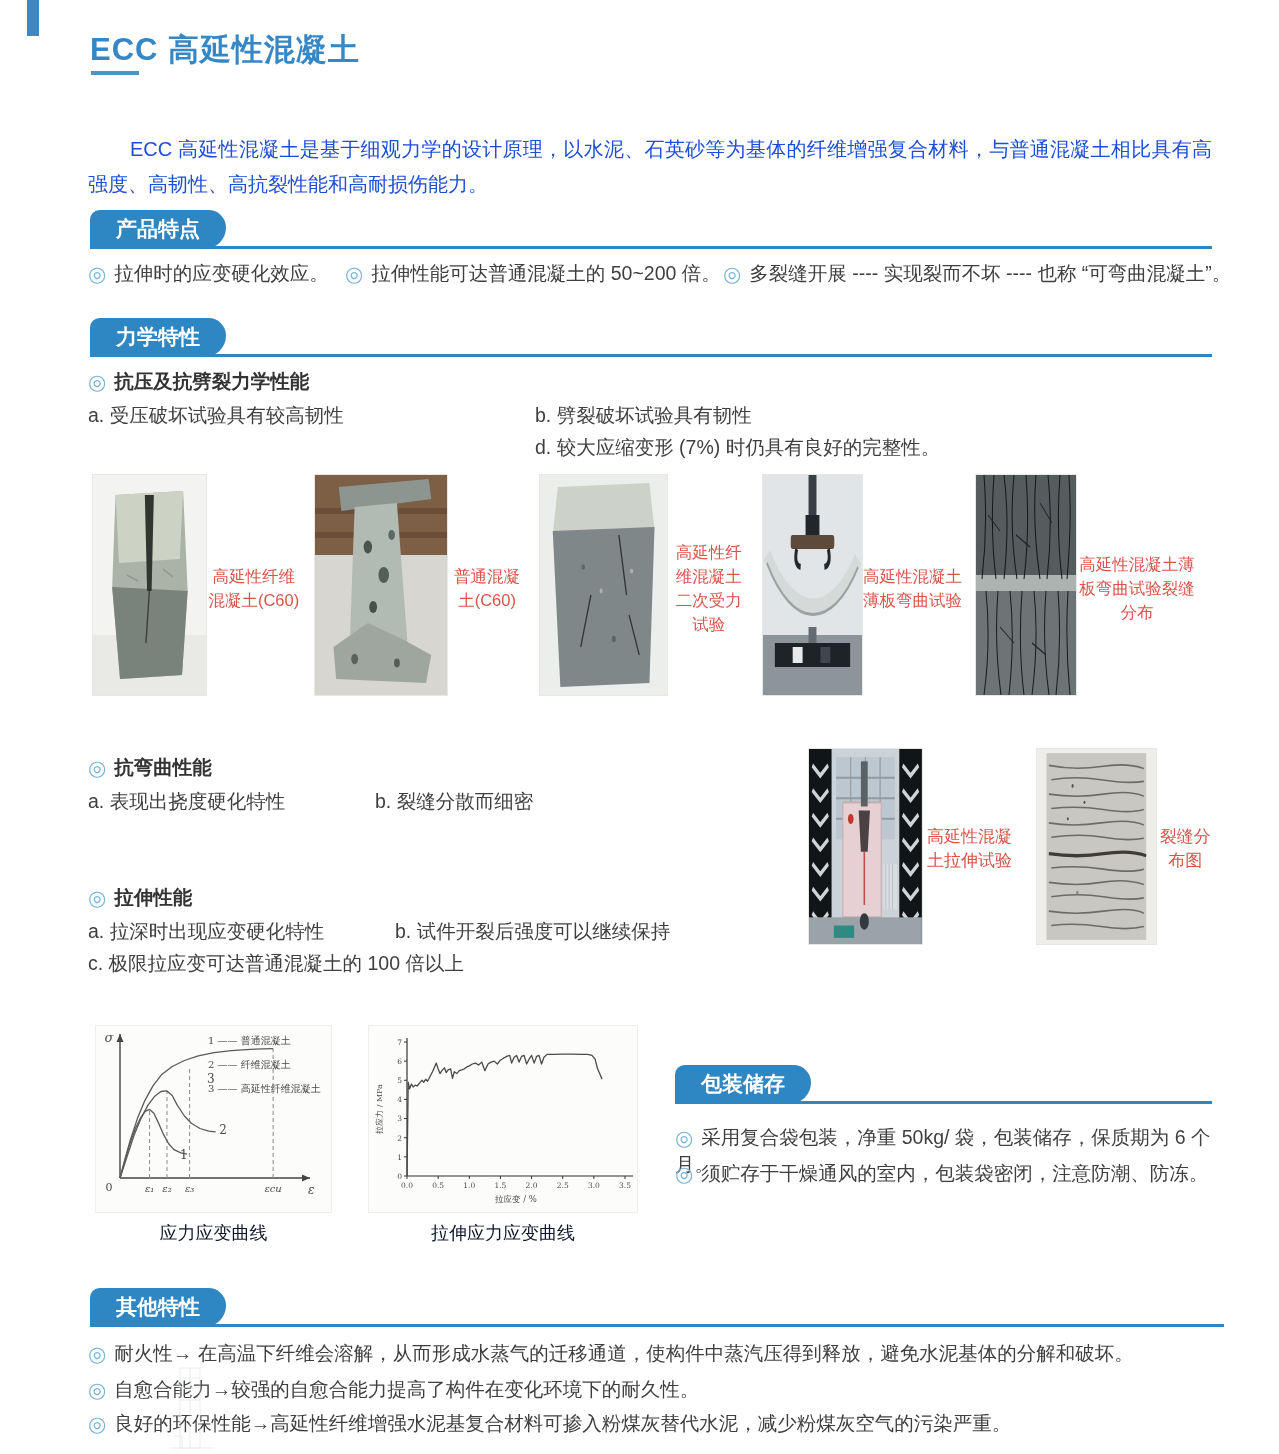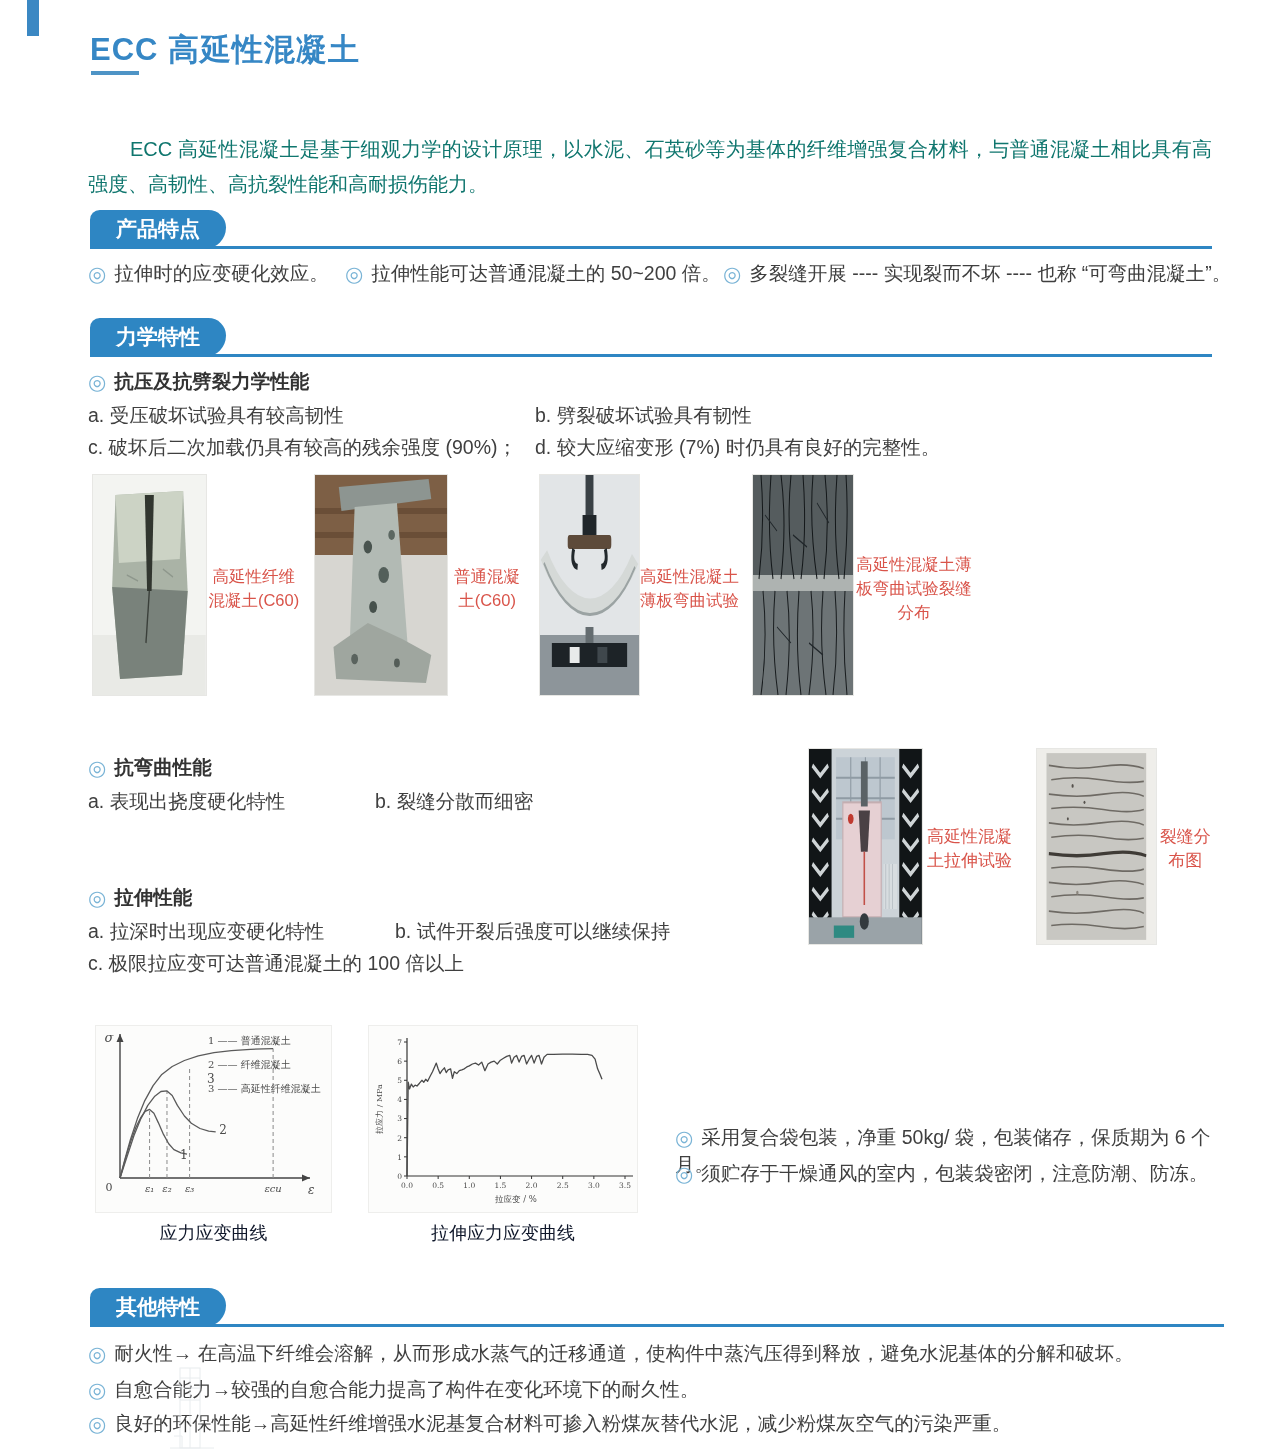--- a/index.html
+++ b/index.html
@@ -2,21 +2,21 @@
 <html><head>
 <meta charset="utf-8">
 <style>
   html,body{margin:0;padding:0;background:#ffffff;}
   .page{position:relative;width:1279px;height:1454px;background:#ffffff;overflow:hidden;
         font-family:"Liberation Sans","DejaVu Sans",sans-serif;color:#3f3f3f;}
   .corner-mark{position:absolute;left:27px;top:0;width:12px;height:36px;background:#3b88c3;}
   .page-title{position:absolute;left:90px;top:8px;font-size:31px;font-weight:bold;color:#3687c5;letter-spacing:1px;}
   .title-underline{position:absolute;left:91px;top:71px;width:48px;height:4px;background:#4e94c6;}
   .intro{position:absolute;left:88px;top:112px;width:1124px;font-size:20px;line-height:35px;
-         color:#0f766e;text-align:justify;text-indent:42px;}
+         color:#1d4ed8;text-align:justify;text-indent:42px;}
   
   .sec{position:absolute;height:41px;}
   .sec-tab{position:absolute;left:0;bottom:0;background:#2e86c3;color:#fff;font-weight:bold;
            font-size:21px;padding:6px 26px 8px;border-radius:10px 18px 22px 0;line-height:1.2;z-index:2;}
   .sec-rule{position:absolute;left:0;right:0;bottom:0;height:3px;background:#2e86c3;}
   .bullet{position:absolute;font-size:19.5px;color:#3f3f3f;white-space:nowrap;}
   .bullet.wrap{white-space:normal;}
   .ring{color:#7ab4d6;font-size:21px;margin-right:8px;vertical-align:-1px;}
   .subhead{position:absolute;font-size:19.5px;font-weight:bold;color:#333;white-space:nowrap;}
   .li{position:absolute;font-size:19.5px;color:#3f3f3f;white-space:nowrap;}
@@ -62,21 +62,20 @@
 
   <div class="sec" style="left:90px;top:316px;width:1122px;">
     <div class="sec-rule"></div>
     <div class="sec-tab">力学特性</div>
   </div>
   <div class="subhead" style="left:88px;top:368px;">
     <span class="ring">◎</span><span>抗压及抗劈裂力学性能</span>
   </div>
   <div class="li" style="left:88px;top:402px;">a. 受压破坏试验具有较高韧性</div>
   <div class="li" style="left:535px;top:402px;">b. 劈裂破坏试验具有韧性</div>
-  <div class="li" style="left:88px;top:434px;">c. 破坏后二次加载仍具有较高的残余强度 (90%)；</div>
   <div class="li" style="left:535px;top:434px;">d. 较大应缩变形 (7%) 时仍具有良好的完整性。</div>
 
   <div class="photos">
     <figure class="ph" style="width:209px;margin:0;">
       <div class="ph-img">
         <svg viewBox="0 0 100 110" preserveAspectRatio="none">
           <rect width="100" height="110" fill="#f3f4f1"></rect>
             <rect y="80" width="100" height="30" fill="#e9eae6"></rect>
           <path d="M20,10 L80,8 L84,58 L79,100 L24,102 L17,56 Z" fill="#aab3a6"></path>
           <path d="M20,10 L80,8 L77,42 L23,44 Z" fill="#ccd3c5"></path>
@@ -99,20 +98,35 @@
           <circle cx="40" cy="36" r="3.2" fill="#49544f"></circle>
             <circle cx="52" cy="50" r="4" fill="#535f5a"></circle>
           <circle cx="44" cy="66" r="3" fill="#46514c"></circle>
             <circle cx="58" cy="30" r="2.5" fill="#5c6862"></circle>
           <path d="M14,86 L40,74 L66,82 L88,90 L84,104 L16,102 Z" fill="#9fa69f"></path>
           <circle cx="30" cy="92" r="2.6" fill="#5a635e"></circle>
             <circle cx="62" cy="94" r="2.2" fill="#545d58"></circle>
         </svg>
       </div>
       <figcaption class="ph-cap">普通混凝土(C60)</figcaption>
+    </figure>
+    <figure class="ph" style="width:210px;margin:0;">
+      <div class="ph-img">
+        <svg viewBox="0 0 100 110" preserveAspectRatio="none">
+          <rect width="100" height="110" fill="#eceeeb"></rect>
+          <path d="M14,6 L86,4 L90,28 L10,30 Z" fill="#ccd1c9"></path>
+          <path d="M10,28 L90,26 L86,104 L16,106 Z" fill="#7f8789"></path>
+          <path d="M62,30 l6,30 M40,60 l-8,26 M70,70 l8,20" stroke="#2e3436" stroke-width="1" fill="none"></path>
+          <circle cx="34" cy="46" r="1.4" fill="#5d6566"></circle>
+            <circle cx="58" cy="82" r="1.6" fill="#5d6566"></circle>
+          <circle cx="48" cy="58" r="1.2" fill="#a9b0ae"></circle>
+            <circle cx="72" cy="48" r="1.3" fill="#a9b0ae"></circle>
+        </svg>
+      </div>
+      <figcaption class="ph-cap"><span>高延性纤维混凝土</span><br><span>二次受力试验</span></figcaption>
     </figure>
     <figure class="ph" style="width:200px;margin:0;">
       <div class="ph-img">
         <svg viewBox="0 0 100 110" preserveAspectRatio="none">
           <rect width="100" height="110" fill="#e2e5e7"></rect>
           <rect x="46" width="8" height="22" fill="#394045"></rect>
             <rect x="43" y="20" width="14" height="10" fill="#20262a"></rect>
           <rect x="28" y="30" width="44" height="7" rx="2" fill="#5d4a3a"></rect>
           <path d="M34,37 q-3,8 4,9 M66,37 q3,8 -4,9" stroke="#22282c" stroke-width="3" fill="none"></path>
           <path d="M4,40 C30,74 70,74 96,42" stroke="#d5d9d7" stroke-width="8" fill="none"></path>
@@ -262,20 +276,24 @@
         <text x="224.85714285714283" y="162" fill="#4a4a4a" font-size="7.5" text-anchor="middle" font-style="normal" font-family="&quot;DejaVu Serif&quot;,&quot;Liberation Serif&quot;,serif">3.0</text>
         <line x1="256" y1="150" x2="256" y2="153" stroke="#333" stroke-width="1"></line>
         <text x="256" y="162" fill="#4a4a4a" font-size="7.5" text-anchor="middle" font-style="normal" font-family="&quot;DejaVu Serif&quot;,&quot;Liberation Serif&quot;,serif">3.5</text>
         <text x="13" y="83" fill="#4a4a4a" font-size="8" text-anchor="middle" font-style="normal" font-family="&quot;DejaVu Serif&quot;,&quot;Liberation Serif&quot;,serif" transform="rotate(-90 13 83)">拉应力 / MPa</text>
         <text x="147" y="176" fill="#4a4a4a" font-size="8.5" text-anchor="middle" font-style="normal" font-family="&quot;DejaVu Serif&quot;,&quot;Liberation Serif&quot;,serif">拉应变 / %</text>
         <polyline points="38.0,150.0 39.2,56.2 40.5,62.9 42.4,58.1 44.2,61.0 46.1,59.1 48.0,60.0 50.5,57.2 52.9,54.3 54.8,56.2 56.7,53.3 58.6,55.2 61.0,50.5 63.5,45.7 66.0,39.9 67.3,37.1 69.1,42.8 71.0,47.6 72.9,44.7 75.4,41.8 77.2,46.6 79.1,43.8 81.6,42.8 83.5,52.4 85.3,45.7 87.8,47.6 90.3,44.7 92.8,43.8 95.3,42.8 97.8,40.9 100.3,39.9 103.4,38.0 106.5,37.1 109.6,39.0 112.7,36.1 115.9,44.7 119.0,38.0 122.1,36.1 125.2,35.1 128.3,38.0 131.4,34.2 134.5,32.3 137.7,30.4 140.8,29.4 142.6,37.1 145.1,31.3 147.6,29.4 150.1,36.1 152.6,30.4 155.1,29.4 157.6,38.0 160.1,33.2 162.6,29.4 165.1,37.1 167.6,30.4 170.0,29.4 172.5,38.0 175.0,31.3 178.1,28.4 184.4,28.4 193.7,28.1 203.1,28.1 212.4,28.3 218.6,28.4 223.0,29.4 226.1,33.2 228.6,42.8 231.1,48.5 233.0,53.3" fill="none" stroke="#4a4a4a" stroke-width="1.3" stroke-linejoin="round"></polyline>
       </svg>
     <figcaption class="chart-cap">拉伸应力应变曲线</figcaption>
   </figure>
 
+  <div class="sec" style="left:675px;top:1063px;width:537px;">
+    <div class="sec-rule"></div>
+    <div class="sec-tab">包装储存</div>
+  </div>
   <div class="bullet wrap" style="left:675px;top:1124px;width:545px;">
     <span class="ring">◎</span><span>采用复合袋包装，净重 50kg/ 袋，包装储存，保质期为 6 个月。</span>
   </div>
   <div class="bullet wrap" style="left:675px;top:1160px;width:545px;">
     <span class="ring">◎</span><span>须贮存于干燥通风的室内，包装袋密闭，注意防潮、防冻。</span>
   </div>
 
   <div class="sec" style="left:90px;top:1286px;width:1122px;padding-left:12px;">
     <div class="sec-rule"></div>
     <div class="sec-tab">其他特性</div>

